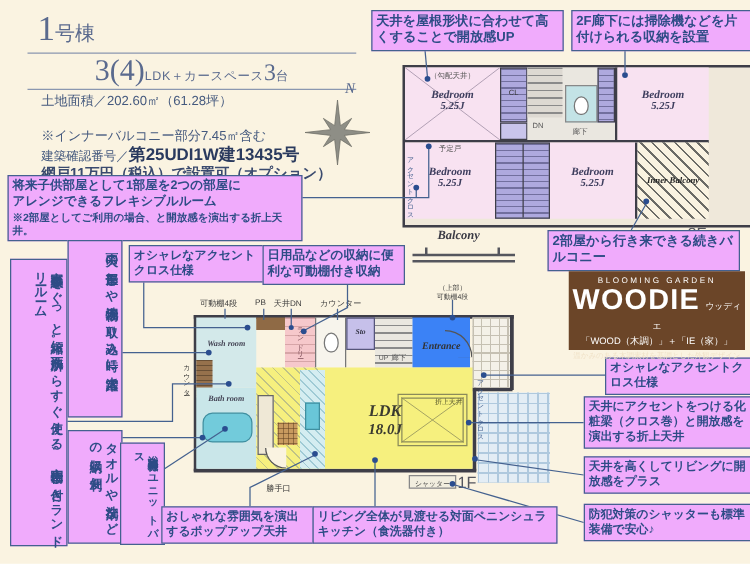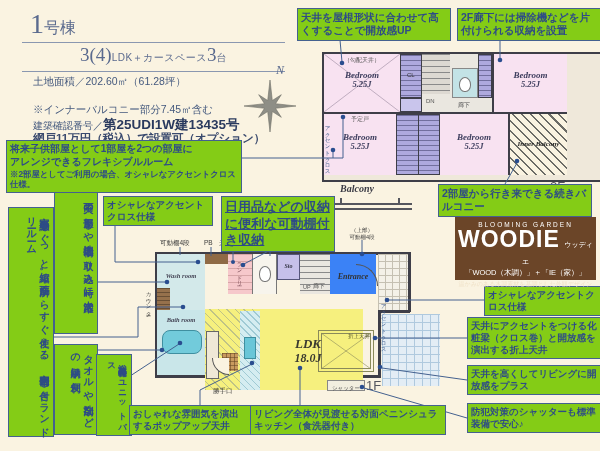--- a/index.html
+++ b/index.html
@@ -4,28 +4,28 @@
 <style>
   html,body{margin:0;padding:0;}
   .flyer{position:relative;width:600px;height:451px;background:#FAF3E1;overflow:hidden;
          font-family:"Liberation Sans",sans-serif;color:#3a3a3a;}
   .abs{position:absolute;}
   
   .bnum{font-family:"Liberation Serif",serif;font-size:28px;color:#5A6A8E;}
   .bsuf{font-family:"Liberation Serif",serif;font-size:16px;color:#5A6A8E;}
   .hr{position:absolute;height:1px;background:#8A97B0;}
   .planline{position:absolute;text-align:center;color:#5A6A8E;}
-  .pl-big{font-family:"Liberation Serif",serif;font-size:19px;}
+  .pl-big{font-family:"Liberation Serif",serif;font-size:24px;}
   .pl-mid{font-size:10px;letter-spacing:.5px;}
   .spec{font-size:10.5px;color:#44597E;line-height:13.5px;}
   .appr-l{font-size:10px;color:#44597E;}
   .appr-v{font-size:13.5px;font-weight:bold;color:#2A3A5E;}
   .scr{font-size:11.5px;font-weight:bold;color:#3A4A6E;}
   
-  .co{position:absolute;border:1.5px solid #44618F;background:#84cc16;color:#2E4C86;
+  .co{position:absolute;border:1.5px solid #44618F;background:#f0abfc;color:#2E4C86;
       font-weight:bold;padding:2px 3px;line-height:1.28;word-break:break-all;z-index:6;}
   .vco{writing-mode:vertical-rl;text-orientation:upright;letter-spacing:1px;}
   
   .wall{position:absolute;background:#3E3E48;}
   .rlabel{font-family:"Liberation Serif",serif;font-style:italic;font-weight:bold;color:#3E3E5E;text-align:center;line-height:1.15;}
   .tiny{font-size:6px;color:#3a3a3a;white-space:nowrap;}
   .vtiny{writing-mode:vertical-rl;text-orientation:upright;white-space:nowrap;}
   .hatchP{background:#AEA9DE;background-image:repeating-linear-gradient(to bottom,rgba(40,40,80,.45) 0 1px,transparent 1px 5px);border:1px solid #3E3E48;box-sizing:border-box;}
   .diag{background-image:repeating-linear-gradient(45deg,rgba(90,110,150,.35) 0 1px,transparent 1px 6px);}
   .grid{background-image:repeating-linear-gradient(to right,#C5C0B2 0 1px,transparent 1px 7px),repeating-linear-gradient(to bottom,#C5C0B2 0 1px,transparent 1px 7px);}
@@ -55,33 +55,33 @@
   <div class="abs scr" style="left:33px;top:131px;">網戸11万円（税込）で設置可（オプション）</div>
 
   <svg class="abs" style="left:230px;top:60px;" width="72" height="76" viewBox="0 0 72 76">
     <polygon points="40,20 42.3,40.5 51.3,34.7 45.5,43.7 66,46 45.5,48.3 51.3,57.3 42.3,51.5 40,72 37.7,51.5 28.7,57.3 34.5,48.3 14,46 34.5,43.7 28.7,34.7 37.7,40.5" fill="#8E8E86" stroke="#6e6e66" stroke-width="0.6"></polygon>
     <text x="46" y="14" font-family="Liberation Serif, serif" font-style="italic" font-size="12" fill="#5A6A8E">N</text>
   </svg>
 
   <div class="co" style="left:6px;top:140px;width:228px;">
     <div style="font-size:10px;">将来子供部屋として1部屋を2つの部屋に</div>
     <div style="font-size:10px;">アレンジできるフレキシブルルーム</div>
-    <div style="font-size:8.4px;">※2部屋としてご利用の場合、オシャレなアクセントクロス仕様。</div>
+    <div style="font-size:8.4px;">※2部屋としてご利用の場合、と開放感を演出する折上天井。</div>
   </div>
 
   <div class="co vco" style="left:8px;top:207px;width:38px;height:224px;font-size:10px;">家事動線をぐっと短縮。洗面所からすぐ使える、室内物干し付きランドリールーム</div>
   <div class="co vco" style="left:54px;top:192px;width:36px;height:136px;font-size:10px;">雨天の部屋干しや洗濯物の取り込み時に大活躍</div>
   <div class="co vco" style="left:54px;top:344px;width:36px;height:85px;font-size:10px;">タオルや洗剤などの収納に便利</div>
   <div class="co vco" style="left:96px;top:354px;width:28px;height:76px;font-size:8.5px;">浴室乾燥機付のユニットバス</div>
 
   <div class="co" style="left:297px;top:8px;width:146px;font-size:10.5px;">天井を屋根形状に合わせて高くすることで開放感UP</div>
   <div class="co" style="left:457px;top:8px;width:136px;font-size:10.5px;">2F廊下には掃除機などを片付けられる収納を設置</div>
   <div class="co" style="left:438px;top:184px;width:146px;font-size:10.5px;">2部屋から行き来できる続きバルコニー</div>
   <div class="co" style="left:103px;top:196px;width:102px;font-size:9.5px;">オシャレなアクセントクロス仕様</div>
-  <div class="co" style="left:221px;top:196px;width:106px;font-size:13px;text-decoration:underline;">日用品などの収納に便利な可動棚付き収納</div>
+  <div class="co" style="left:210px;top:196px;width:106px;font-size:10px;">日用品などの収納に便利な可動棚付き収納</div>
   <div class="co" style="left:129px;top:405px;width:114px;font-size:9.5px;">おしゃれな雰囲気を演出するポップアップ天井</div>
   <div class="co" style="left:250px;top:405px;width:188px;font-size:9.5px;">リビング全体が見渡せる対面ペニンシュラキッチン（食洗器付き）</div>
   <div class="co" style="left:484px;top:286px;width:112px;font-size:9.5px;">オシャレなアクセントクロス仕様</div>
   <div class="co" style="left:467px;top:317px;width:129px;font-size:9.5px;">天井にアクセントをつける化粧梁（クロス巻）と開放感を演出する折上天井</div>
   <div class="co" style="left:467px;top:365px;width:129px;font-size:9.5px;">天井を高くしてリビングに開放感をプラス</div>
   <div class="co" style="left:467px;top:403px;width:129px;font-size:9.5px;">防犯対策のシャッターも標準装備で安心♪</div>
 
   <div class="abs" style="left:455px;top:217px;width:141px;height:63px;background:#6B4528;color:#fff;text-align:center;z-index:6;">
     <div style="font-size:6.5px;letter-spacing:2px;margin-top:4px;">BLOOMING GARDEN</div>
     <div style="line-height:1;">
@@ -145,21 +145,21 @@
       <div class="abs rlabel" style="left:0;top:18px;width:68px;font-size:9px;">
         <div>Bedroom</div>
         <div style="font-size:8.5px;">5.25J</div>
       </div>
     </div>
 
     <div class="abs" style="left:186px;top:60px;width:57px;height:61px;background:repeating-linear-gradient(45deg,#FAF3E1 0 5px,#6b6b66 5px 6.5px);">
       <div class="abs rlabel" style="left:0;top:26px;width:57px;font-size:7px;color:#222;">Inner Balcony</div>
     </div>
   </div>
-  <div class="abs rlabel" style="left:340px;top:183px;font-size:10px;color:#3a3a44;">Balcony</div>
+  <div class="abs rlabel" style="left:350px;top:183px;font-size:10px;color:#3a3a44;">Balcony</div>
   <div class="abs" style="left:330px;top:203px;width:82px;height:1.5px;background:#55565E;"></div>
   <div class="abs" style="left:330px;top:208px;width:82px;height:1.5px;background:#55565E;"></div>
   <div class="abs" style="left:340px;top:198px;width:1.5px;height:6px;background:#55565E;"></div>
   <div class="abs" style="left:398px;top:198px;width:1.5px;height:6px;background:#55565E;"></div>
   <div class="abs" style="left:550px;top:179px;font-size:13px;color:#55565E;">2F</div>
 
   <div class="abs" style="left:155px;top:252px;width:258px;height:148px;z-index:2;">
     <div class="wall" style="left:0;top:0;width:256px;height:2.5px;"></div>
     <div class="wall" style="left:0;top:0;width:2.5px;height:125px;"></div>
     <div class="wall" style="left:0;top:123px;width:226px;height:2.5px;"></div>
@@ -188,21 +188,21 @@
     <div class="abs steps" style="left:145px;top:2px;width:30px;height:40px;background-color:#EAE7E0;">
       <div class="abs tiny" style="left:3px;top:30px;font-size:5.5px;color:#555;">UP</div>
     </div>
     <div class="abs tiny" style="left:158px;top:30px;font-size:6px;color:#555;">廊下</div>
     <div class="abs" style="left:175px;top:2px;width:46px;height:40px;background:#3b82f6;">
       <div class="abs rlabel" style="left:0;top:18px;width:46px;font-size:8px;color:#333;">Entrance</div>
     </div>
     <div class="abs grid" style="left:223px;top:2px;width:30px;height:56px;background-color:#F4F1E8;"></div>
     <div class="abs" style="left:201px;top:12px;width:22px;height:22px;border-right:1.2px solid #555;border-top:1.2px solid #555;border-radius:0 100% 0 0;box-sizing:border-box;"></div>
 
-    <div class="abs" style="left:50px;top:57px;width:158px;height:81px;background:#F6F07E;">
+    <div class="abs" style="left:50px;top:42px;width:173px;height:81px;background:#F6F07E;">
       <div class="abs diag" style="left:0;top:0;width:55px;height:81px;"></div>
       <div class="abs" style="left:35px;top:2px;width:20px;height:79px;background:#D5EDF1;background-image:repeating-linear-gradient(45deg,rgba(80,150,170,.4) 0 1px,transparent 1px 5px);"></div>
       <div class="abs" style="left:39px;top:28px;width:12px;height:22px;background:#69C6D8;border:1px solid #3F8FA0;box-sizing:border-box;"></div>
       <div class="abs" style="left:1px;top:22px;width:13px;height:48px;background:#EFE8D6;border:1px solid #666;box-sizing:border-box;"></div>
       <div class="abs" style="left:17px;top:44px;width:16px;height:18px;background:#C89A5F;background-image:repeating-linear-gradient(to right,rgba(90,60,30,.5) 0 1px,transparent 1px 4px),repeating-linear-gradient(to bottom,rgba(90,60,30,.5) 0 1px,transparent 1px 4px);"></div>
       <div class="abs" style="left:113px;top:21px;width:56px;height:42px;border:1px solid #8A8A5A;box-sizing:border-box;">
         <div style="position:absolute;left:2px;top:2px;right:2px;bottom:2px;border:1px solid #8A8A5A;"></div>
         <svg width="54" height="40" style="position:absolute;left:0;top:0;">
             <line x1="2" y1="2" x2="52" y2="38" stroke="#8A8A5A" stroke-width="0.6"></line>
             <line x1="52" y1="2" x2="2" y2="38" stroke="#8A8A5A" stroke-width="0.6"></line>

